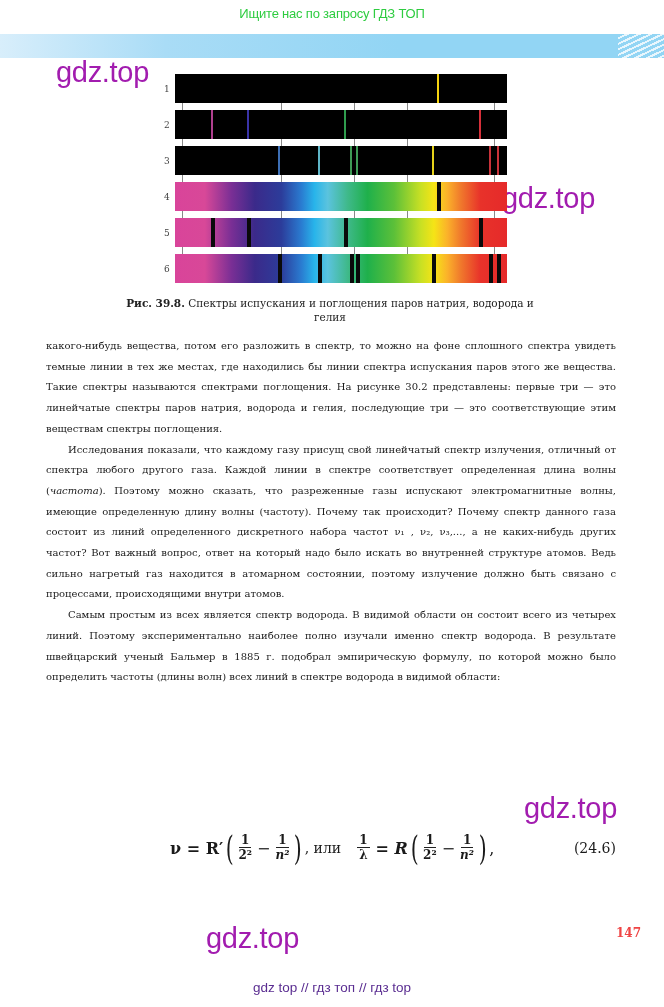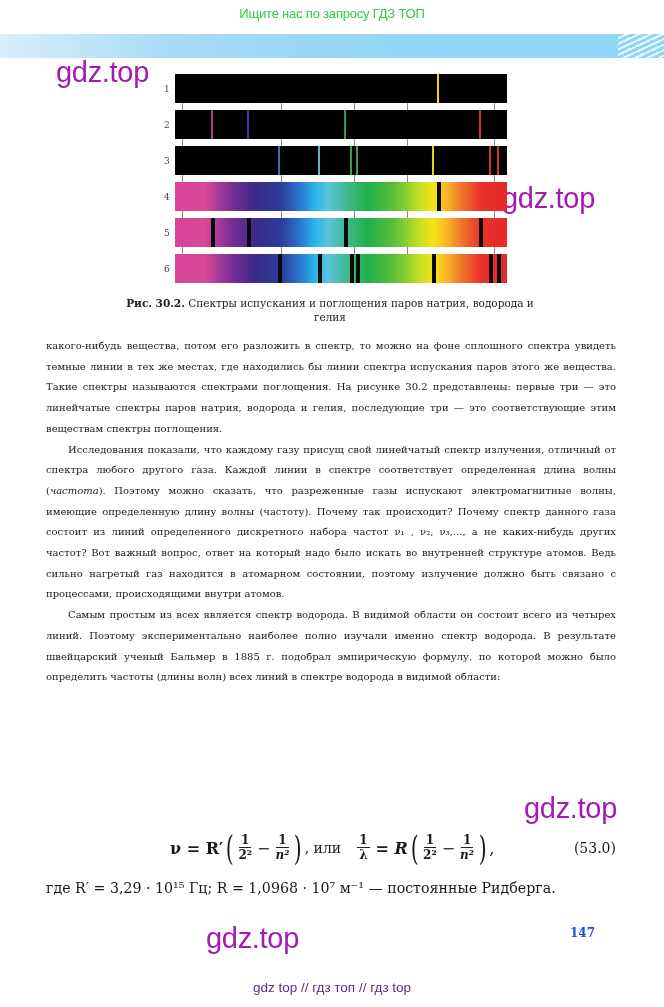--- a/index.html
+++ b/index.html
@@ -34,21 +34,21 @@
   .body-text i { }
 
   .formula { position: absolute; left: 170px; top: 826px; width: 450px; height: 44px; font-size: 16px; display: flex; align-items: center; }
   .frac { display: inline-flex; flex-direction: column; align-items: center; vertical-align: middle; font-size: 12px; font-weight: bold; margin: 0 2px; }
   .frac .num { border-bottom: 1px solid #222; padding: 0 2px; line-height: 13px; }
   .frac .den { line-height: 14px; }
   .paren { font-size: 34px; font-weight: 300; line-height: 1; transform: scaleX(0.6); display: inline-block; }
   .eq-num { position: absolute; right: 4px; font-size: 14px; }
 
   .bottom-text { position: absolute; left: 46px; top: 878px; width: 570px; font-size: 14.2px; line-height: 20.7px; }
-  .page-num { position: absolute; left: 570px; top: 926px; font-size: 12px; font-weight: bold; color: #1d4ed8; }
+  .page-num { position: absolute; left: 616px; top: 926px; font-size: 12px; font-weight: bold; color: #ef4444; }
 
   .footer { position: absolute; left: 0; top: 980px; width: 664px; text-align: center; font-family: "Liberation Sans", sans-serif; font-size: 13.5px; color: #5a2d91; }
 </style>
 </head>
 <body>
 
 <div class="top-banner">
   <span>Ищите нас по запросу ГДЗ ТОП</span>
 </div>
 
@@ -137,21 +137,21 @@
         <div class="tick" style="left: 2%;"></div>
         <div class="tick" style="left: 32%;"></div>
         <div class="tick" style="left: 54%;"></div>
         <div class="tick" style="left: 70%;"></div>
         <div class="tick" style="left: 96%;"></div>
       </div>
     </div>
   </div>
 
 <div class="caption">
-  <b>Рис. 30.2.</b>
+  <b>Рис. 39.8.</b>
   <span>Спектры испускания и поглощения паров натрия, водорода и гелия</span>
 </div>
 
 <div class="body-text">
   <p>какого-нибудь вещества, потом его разложить в спектр, то можно на фоне сплошного спектра увидеть темные линии в тех же местах, где находились бы линии спектра испускания паров этого же вещества. Такие спектры называются спектрами поглощения. На рисунке 30.2 представлены: первые три — это линейчатые спектры паров натрия, водорода и гелия, последующие три — это соответствующие этим веществам спектры поглощения.</p>
   <p class="ind"><span>Исследования показали, что каждому газу присущ свой линейчатый спектр излучения, отличный от спектра любого другого газа. Каждой линии в спектре соответствует определенная длина волны (</span><i>частота</i><span>). Поэтому можно сказать, что разреженные газы испускают электромагнитные волны, имеющие определенную длину волны (частоту). Почему так происходит? Почему спектр данного газа состоит из линий определенного дискретного набора частот ν₁ , ν₂, ν₃,..., а не каких-нибудь других частот? Вот важный вопрос, ответ на который надо было искать во внутренней структуре атомов. Ведь сильно нагретый газ находится в атомарном состоянии, поэтому излучение должно быть связано с процессами, происходящими внутри атомов.</span></p>
   <p class="ind">Самым простым из всех является спектр водорода. В видимой области он состоит всего из четырех линий. Поэтому экспериментально наиболее полно изучали именно спектр водорода. В результате швейцарский ученый Бальмер в 1885 г. подобрал эмпирическую формулу, по которой можно было определить частоты (длины волн) всех линий в спектре водорода в видимой области:</p>
 </div>
 
 <div class="formula">
@@ -178,22 +178,21 @@
       <span class="num">1</span>
       <span class="den">2²</span>
     </span>
   <span style="margin:0 3px;">−</span>
   <span class="frac">
       <span class="num">1</span>
       <span class="den" style="font-style:italic;">n²</span>
     </span>
   <span class="paren">)</span>
   <span>,</span>
-  <span class="eq-num">(53.0)</span>
+  <span class="eq-num">(24.6)</span>
 </div>
 
 <div class="bottom-text">
-  <div>где R′ = 3,29 · 10¹⁵ Гц; R = 1,0968 · 10⁷ м⁻¹ — постоянные Ридберга.</div>
 </div>
 
 <div class="page-num">147</div>
 
 <div class="footer">gdz top  //  гдз топ  //  гдз top</div>
 
 </body></html>

